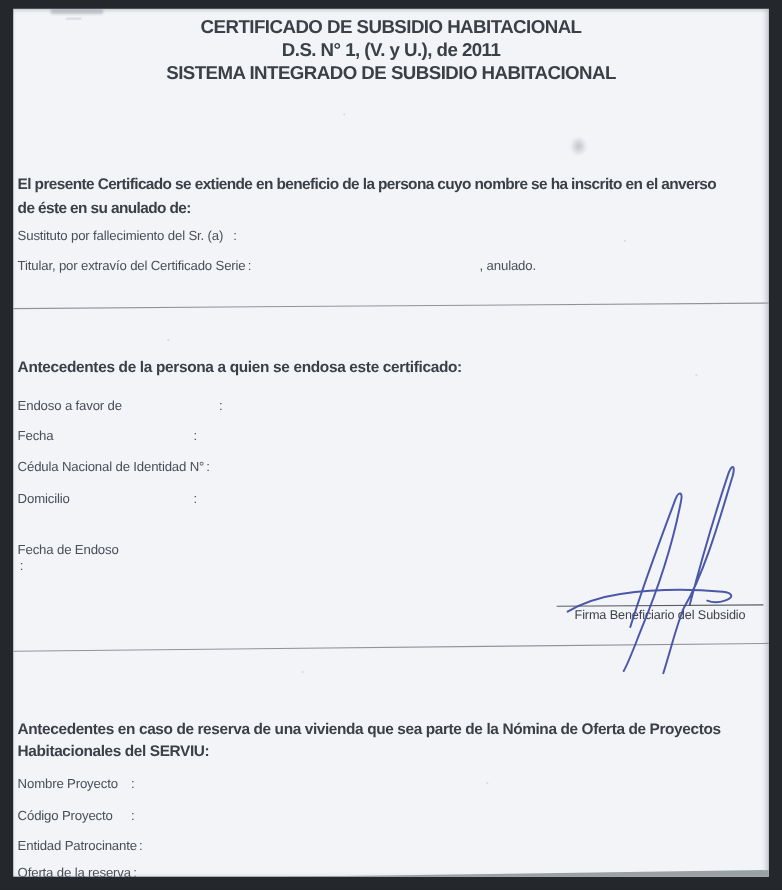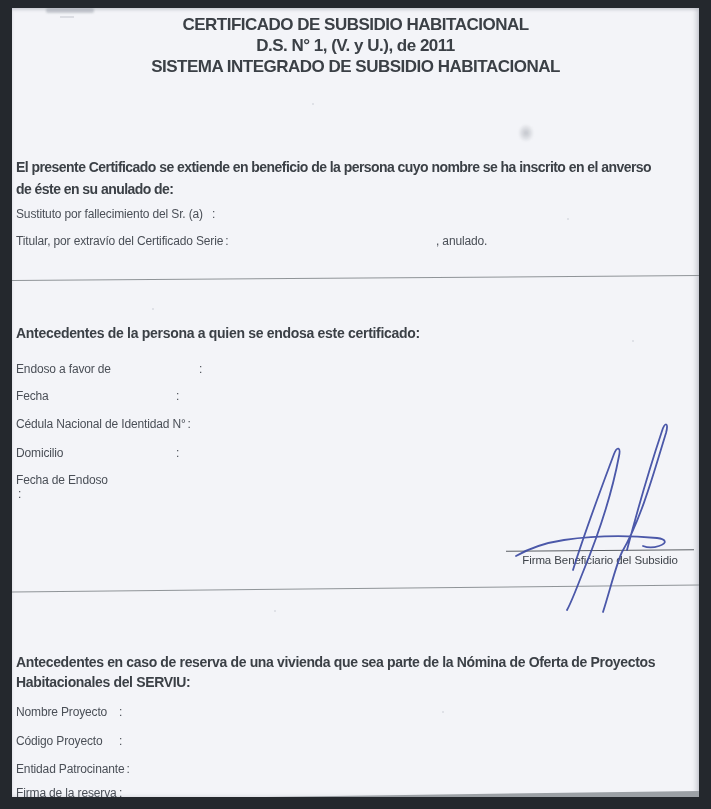--- a/index.html
+++ b/index.html
@@ -97,21 +97,21 @@
     <div class="row fw-b" style="top:409px;">
       <span class="lbl">Cédula Nacional de Identidad N°</span>
       <span class="colon">:</span>
       <span class="value"></span>
     </div>
     <div class="row fw-b" style="top:438px;">
       <span class="lbl">Domicilio</span>
       <span class="colon">:</span>
       <span class="value"></span>
     </div>
-    <div class="row fw-b" style="top:465px;flex-direction:column;">
+    <div class="row fw-b" style="top:485px;flex-direction:column;">
       <span class="lbl">Fecha de Endoso</span>
       <span class="colon">:</span>
       <span class="value"></span>
     </div>
 
     <div class="abs sig-line"></div>
     <div class="abs sig-caption">Firma Beneficiario del Subsidio</div>
 
     <div class="abs divider" style="top:580px;transform:rotate(-0.6deg);transform-origin:center center;z-index:1;"></div>
 
@@ -137,20 +137,20 @@
       <span class="lbl">Código Proyecto</span>
       <span class="colon">:</span>
       <span class="value"></span>
     </div>
     <div class="row fw-c" style="top:754px;">
       <span class="lbl">Entidad Patrocinante</span>
       <span class="colon">:</span>
       <span class="value"></span>
     </div>
     <div class="row fw-c" style="top:778px;">
-      <span class="lbl">Firma de la reserva</span>
+      <span class="lbl">Oferta de la reserva</span>
       <span class="colon">:</span>
       <span class="value"></span>
     </div>
 
     <div class="abs bottom-strip"></div>
   </div>
 </div>
 
 </body></html>

